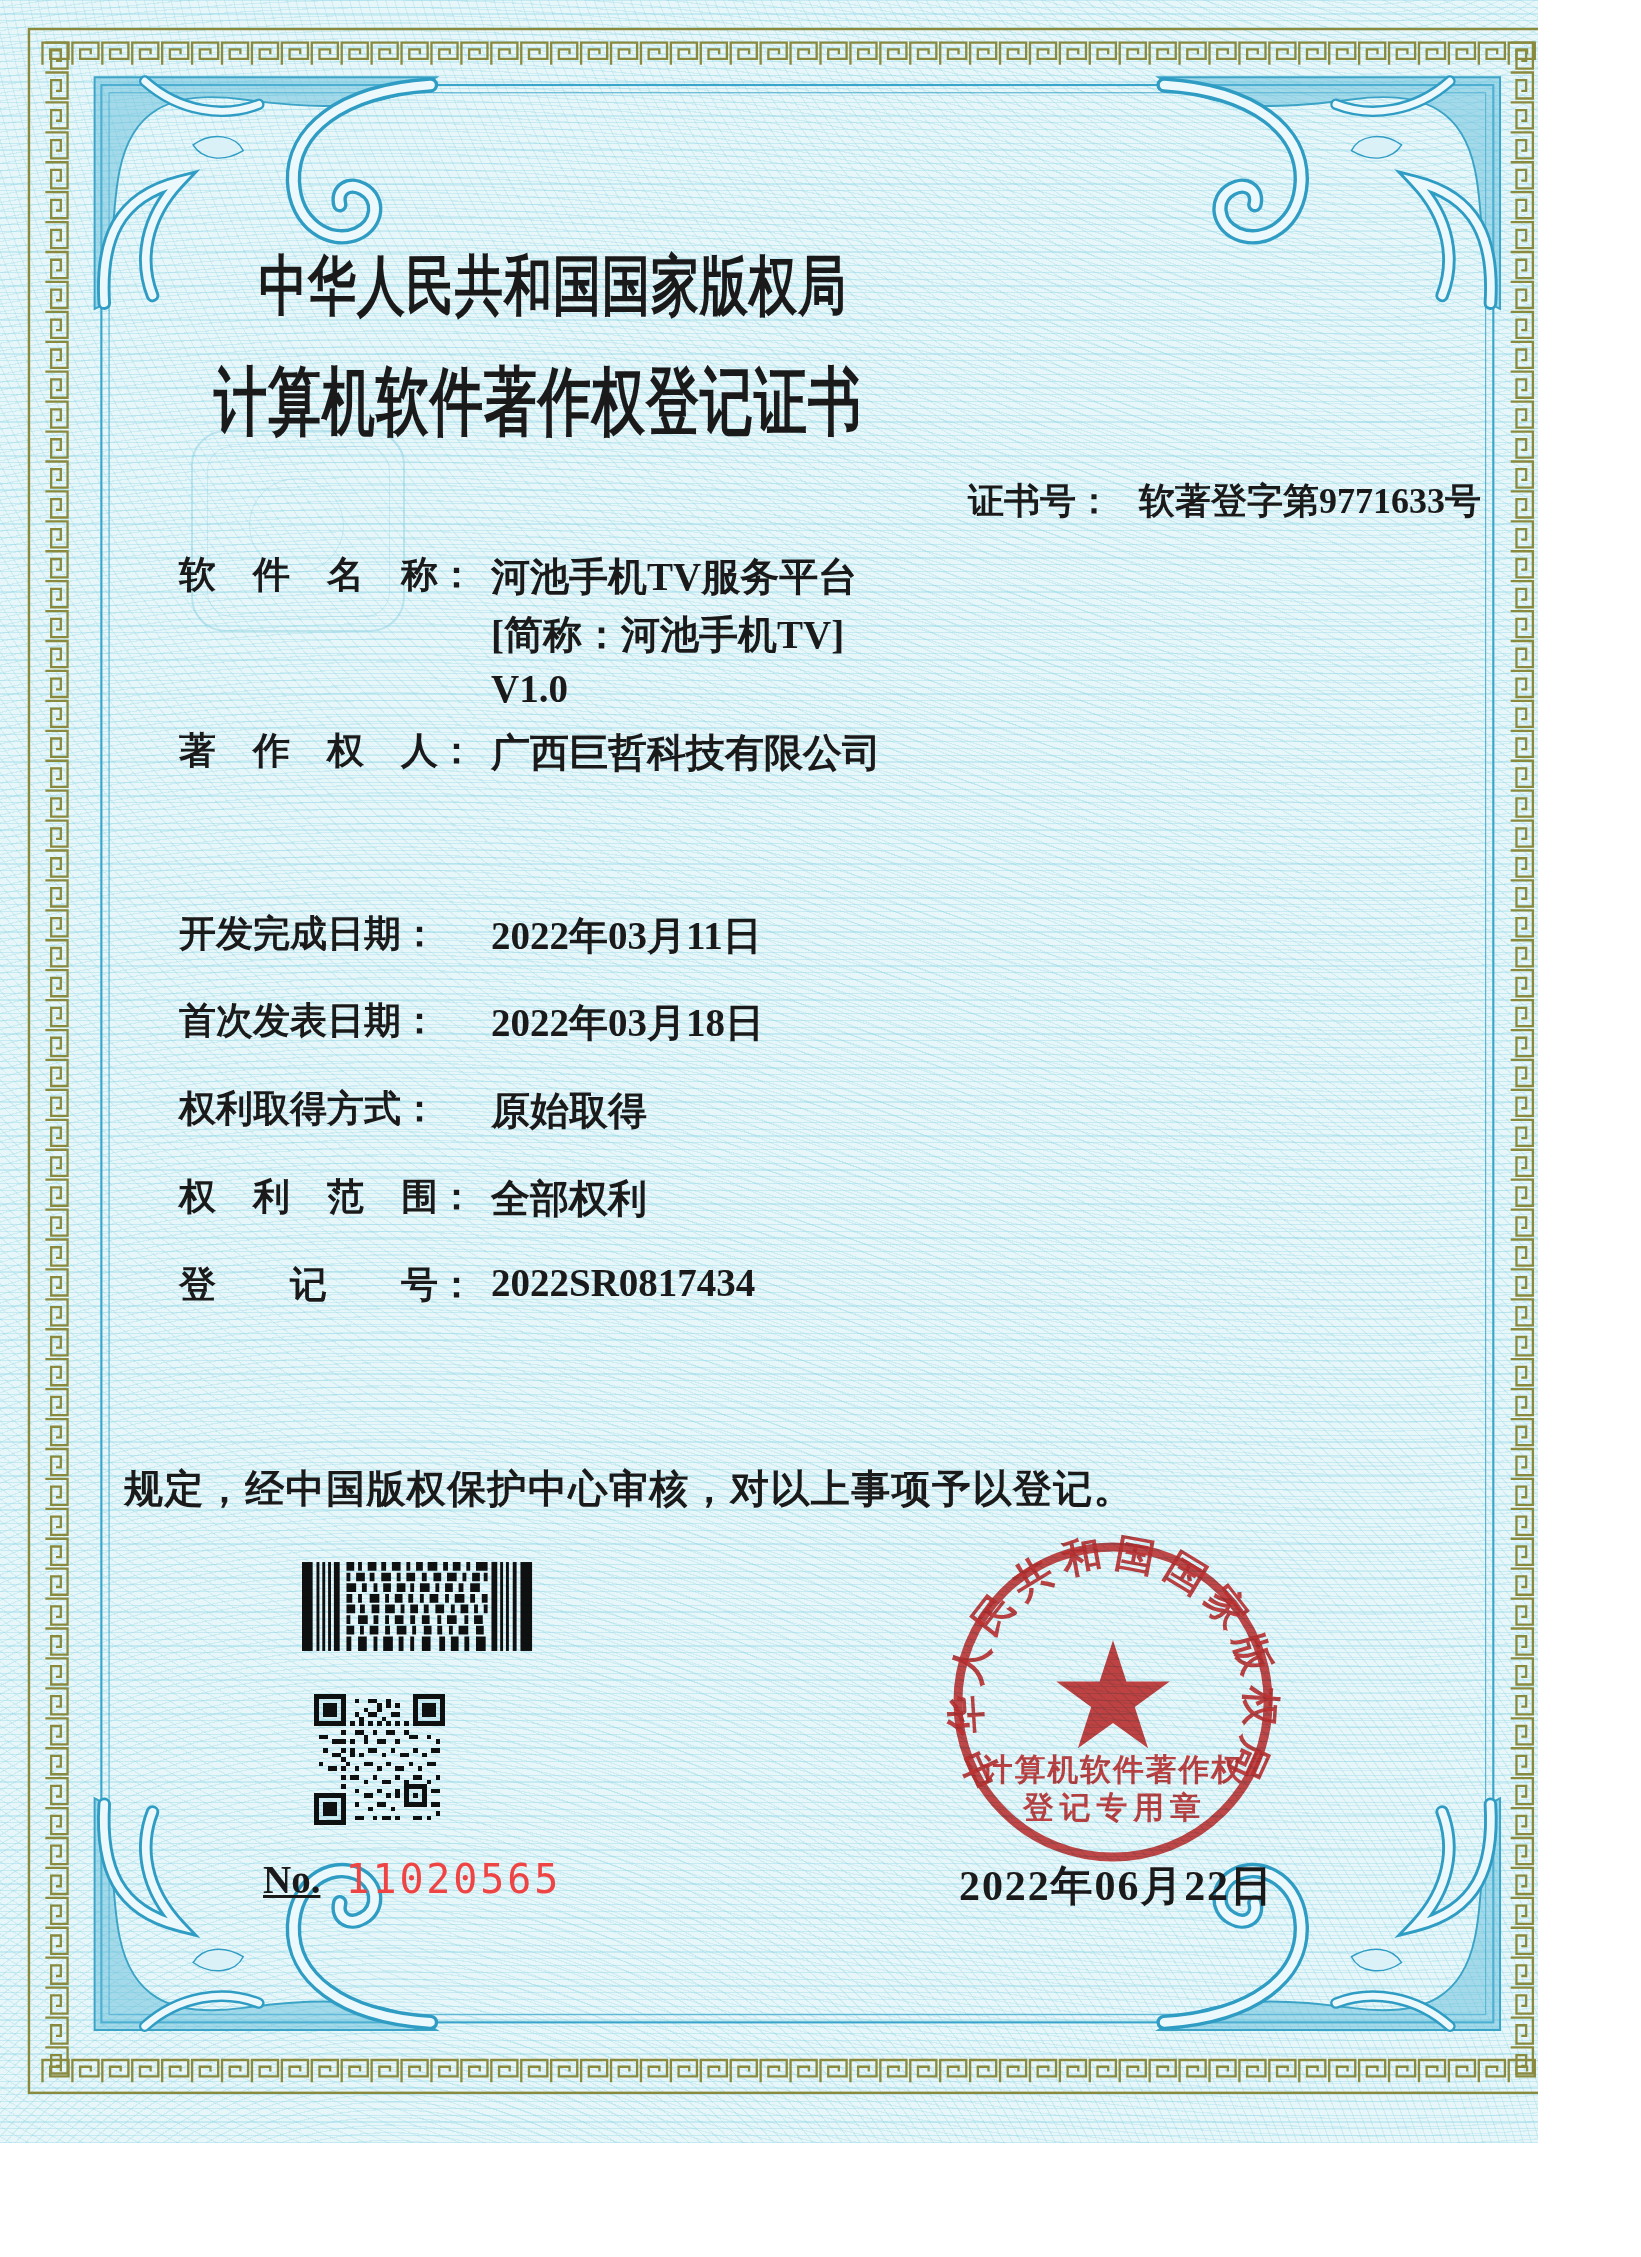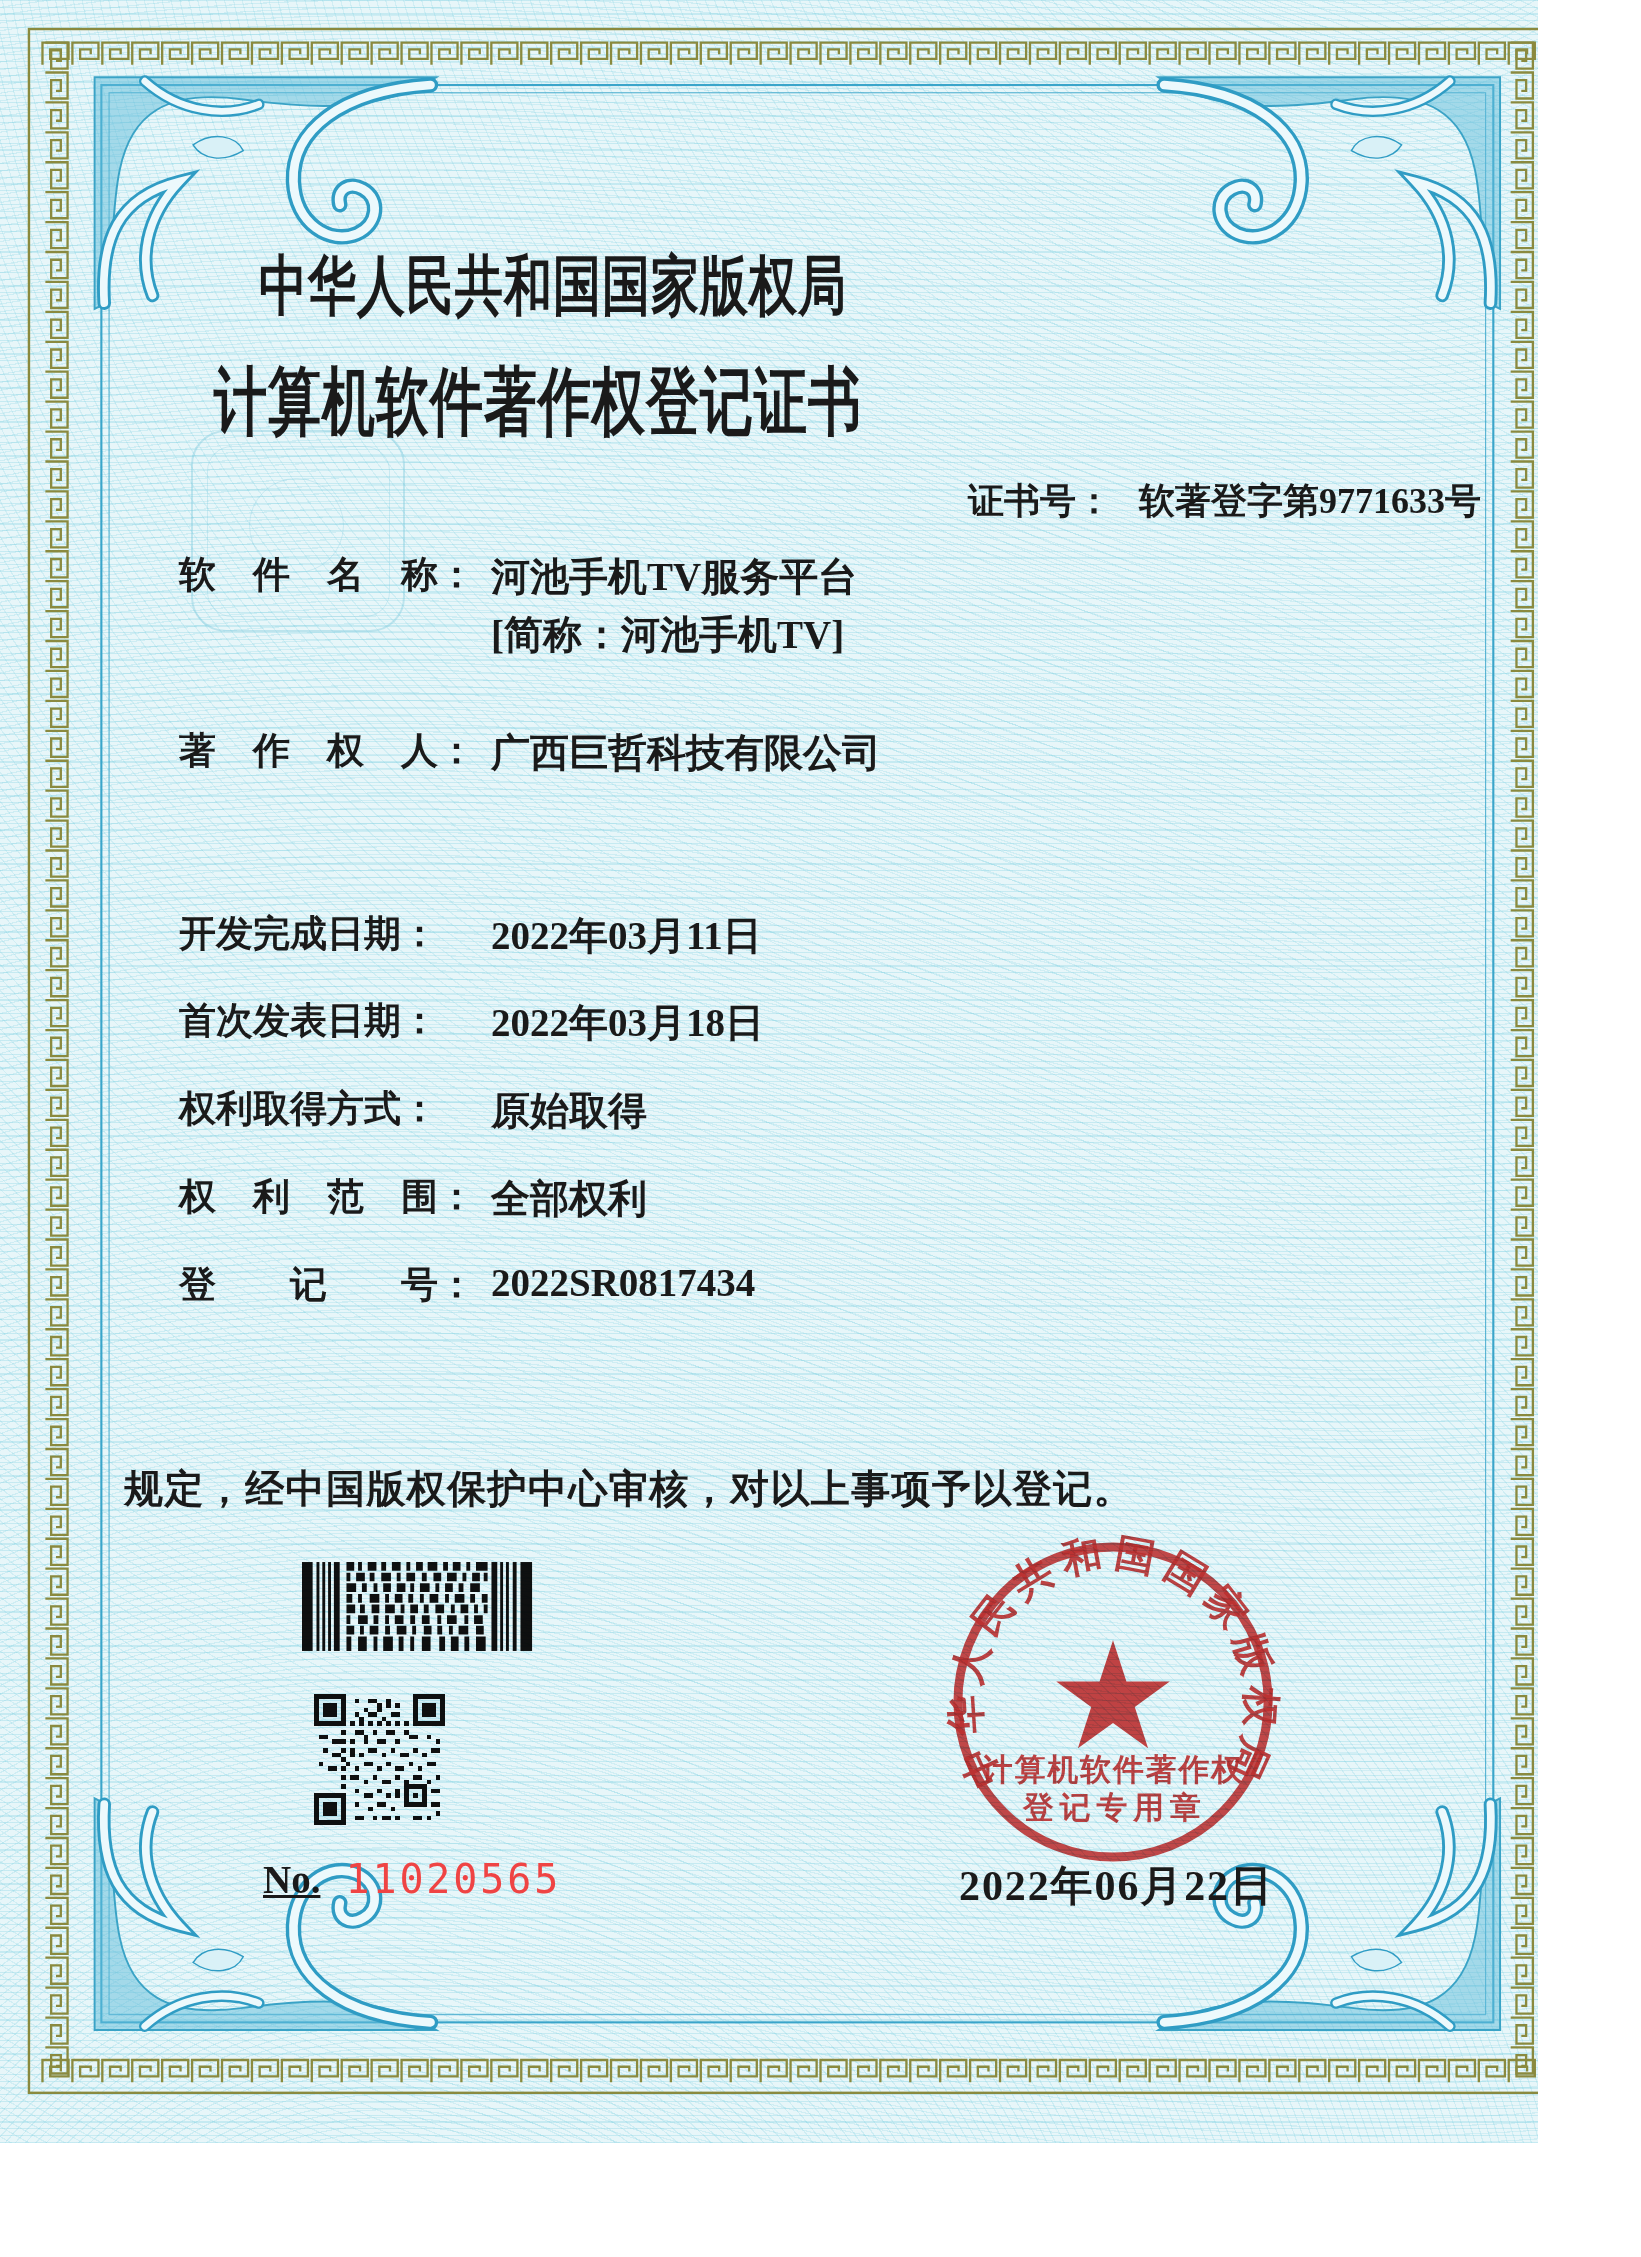--- a/index.html
+++ b/index.html
@@ -144,20 +144,23 @@
   <div class="cert-no">
     <span class="lbl">证书号：</span><span>软著登字第9771633号</span>
   </div>
 
   <div class="row" style="top:550px">
     <span class="lbl">软　件　名　称：</span>
     <span class="val">河池手机TV服务平台</span>
   </div>
   <div class="row" style="top:608px">
     <span class="val">[简称：河池手机TV]</span>
+  </div>
+  <div class="row" style="top:666px">
+    <span class="val">V1.0</span>
   </div>
 
   <div class="row" style="top:726px">
     <span class="lbl">著　作　权　人：</span>
     <span class="val">广西巨哲科技有限公司</span>
   </div>
 
   <div class="row" style="top:909px">
     <span class="lbl">开发完成日期：</span>
     <span class="val">2022年03月11日</span>

